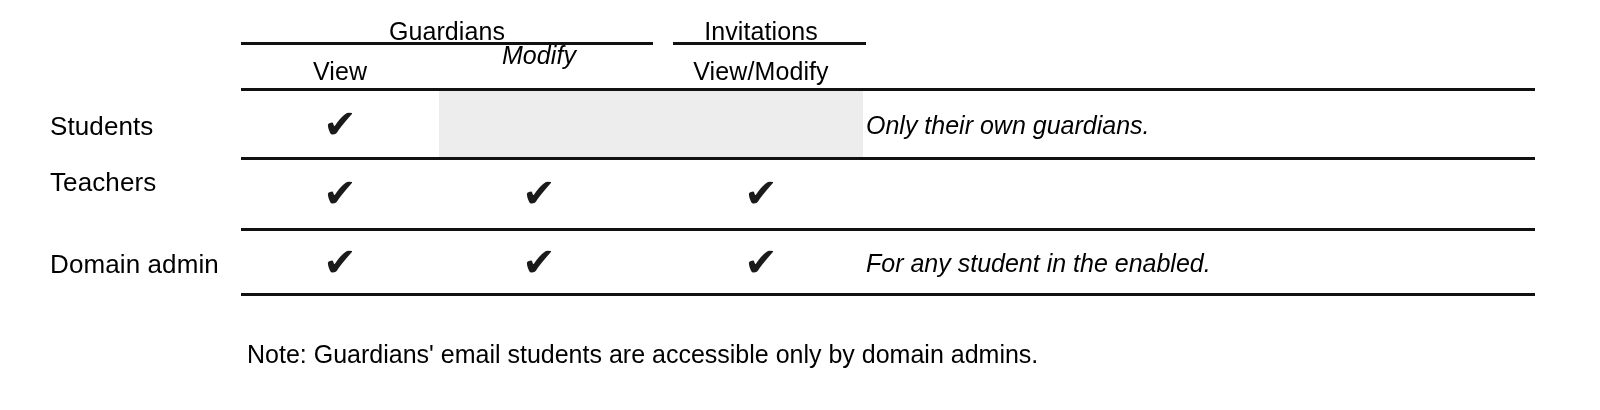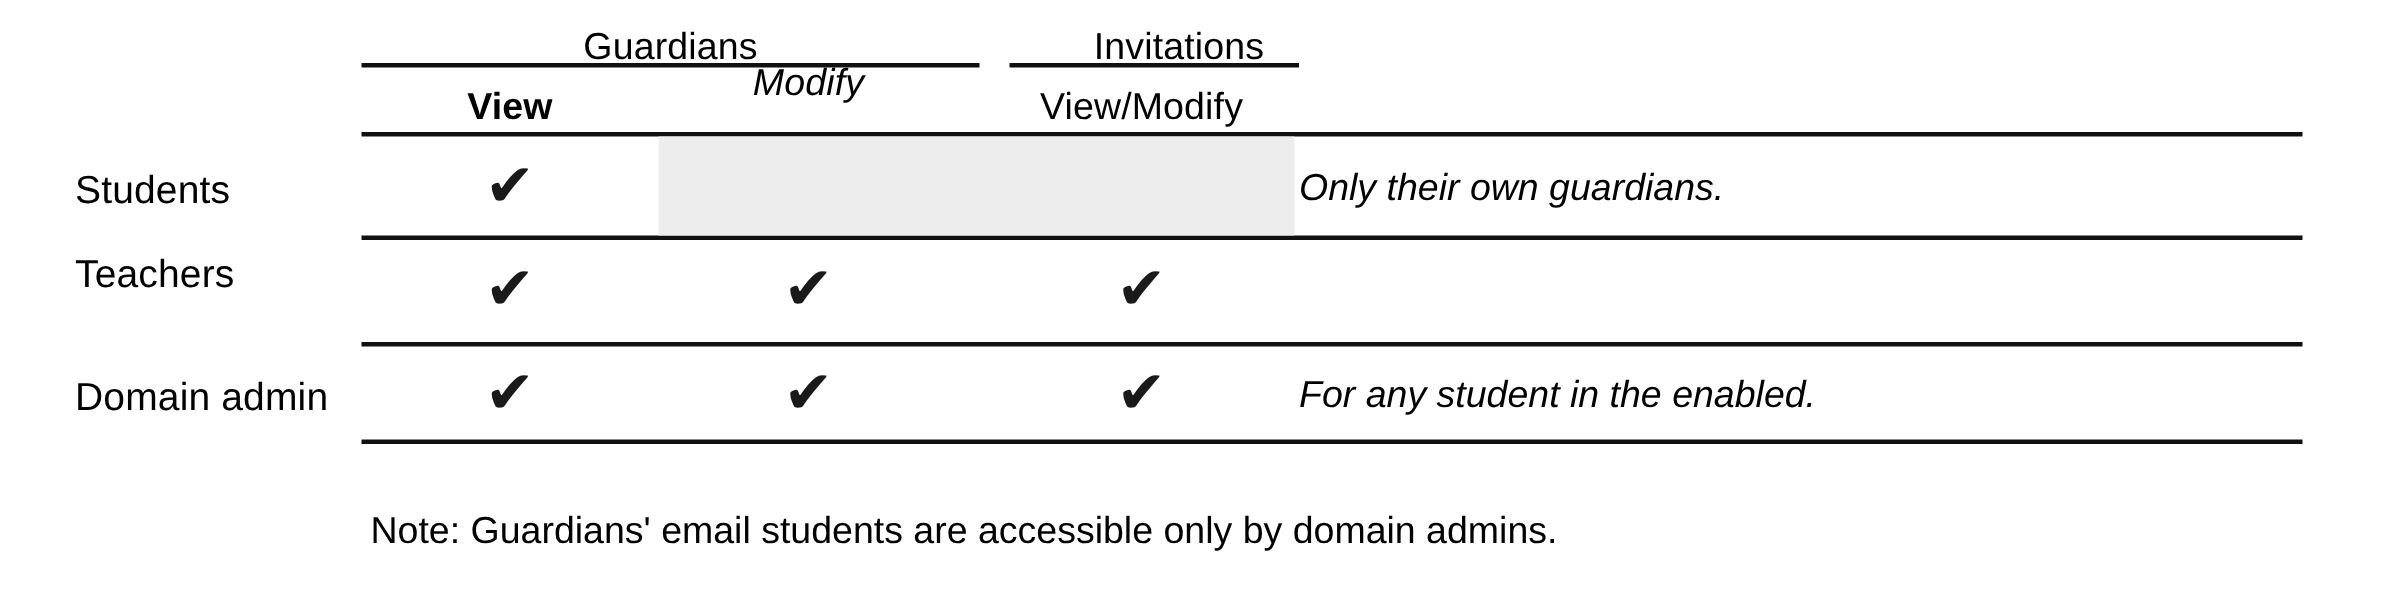--- a/index.html
+++ b/index.html
@@ -97,23 +97,23 @@
     <div class="rule" style="left:673px; top:42px;  width:193px;"></div>
     <div class="rule" style="left:241px; top:88px;  width:1294px;"></div>
     <div class="rule" style="left:241px; top:157px; width:1294px;"></div>
     <div class="rule" style="left:241px; top:228px; width:1294px;"></div>
     <div class="rule" style="left:241px; top:293px; width:1294px;"></div>
   </div>
 
   <div class="shade" style="left:439px; top:91px; width:424px; height:66px;"></div>
 
   <div class="txt group-label centered" style="left:447px; top:16px;">Guardians</div>
-  <div class="txt group-label centered" style="left:786px; top:16px;">Invitations</div>
+  <div class="txt group-label centered" style="left:761px; top:16px;">Invitations</div>
 
-  <div class="txt col-label centered" style="left:340px; top:56px;font-weight:bold;">View</div>
+  <div class="txt col-label centered" style="left:340px; top:56px;">View</div>
   <div class="txt col-label centered" style="left:539px; top:40px;font-style:italic;">Modify</div>
   <div class="txt col-label centered" style="left:761px; top:56px;">View/Modify</div>
 
   <div class="txt row-label" style="left:50px; top:110px;">Students</div>
   <div class="check" style="left:310px; top:104px;">✔</div>
   <div class="note" style="left:866px; top:110px;">Only their own guardians.</div>
 
   <div class="txt row-label" style="left:50px; top:166px;">Teachers</div>
   <div class="check" style="left:310px; top:173px;">✔</div>
   <div class="check" style="left:509px; top:173px;">✔</div>

